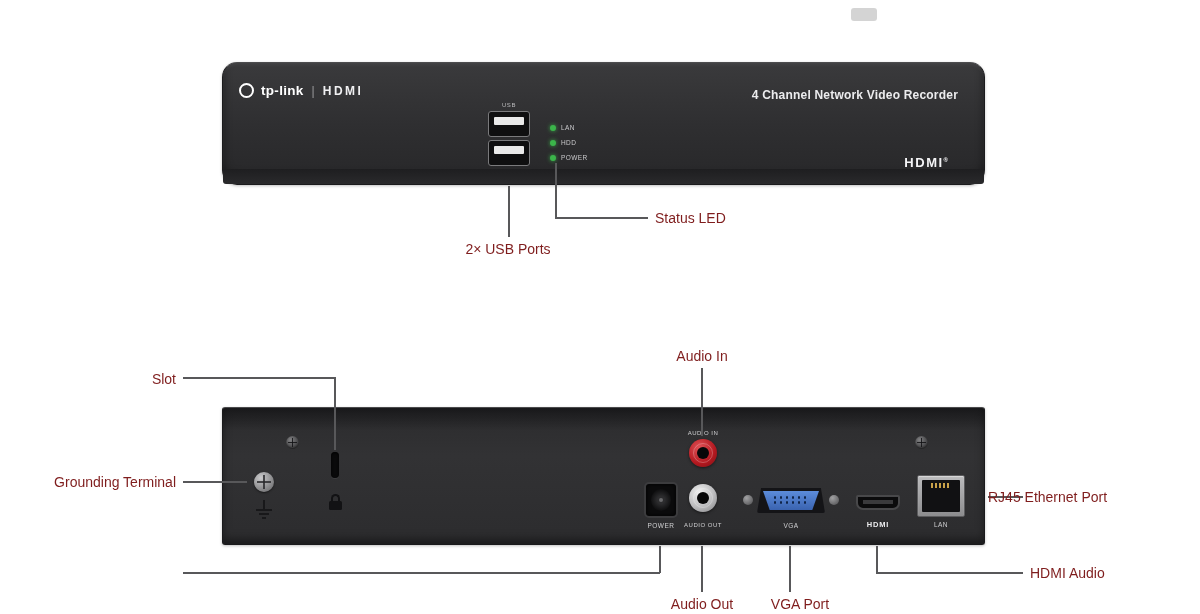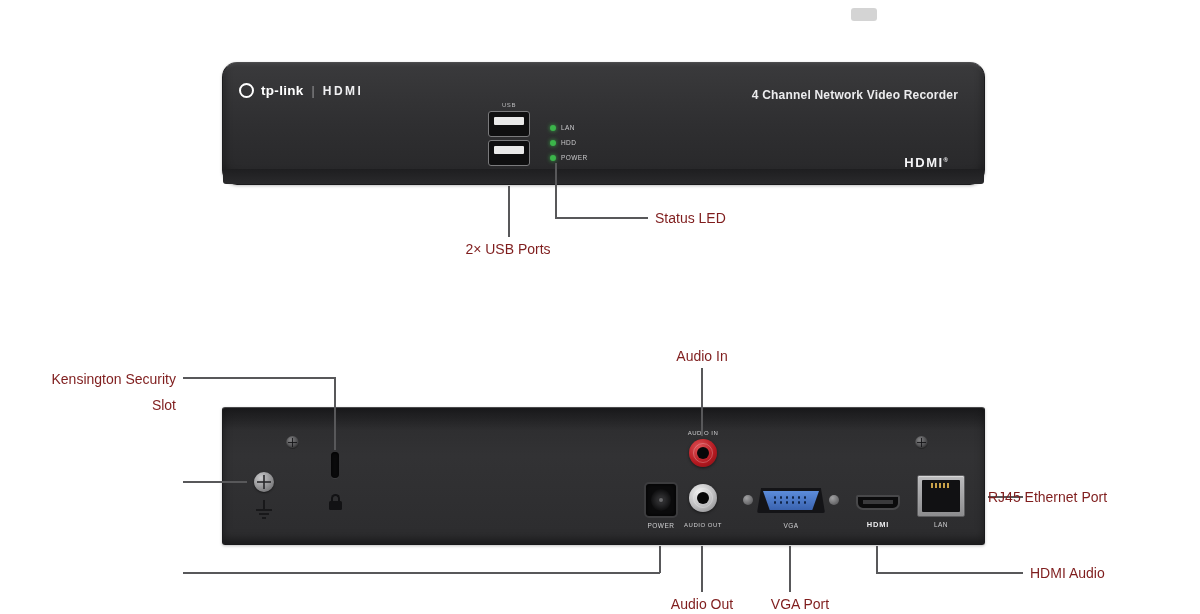--- a/index.html
+++ b/index.html
@@ -223,26 +223,26 @@
     <div class="port-label lbl-vga">VGA</div>
 
     <div class="hdmi-port"></div>
     <div class="port-label lbl-hdmi">HDMI</div>
 
     <div class="rj45"></div>
     <div class="port-label lbl-lan">LAN</div>
   </div>
 
   <div class="callout txt-right" style="left:0px; top:366px; width:176px; line-height:26px;">
-    <span style="display:block;">Kensington Security</span>
     <span style="display:block;padding-left:27px;">Slot</span>
   </div>
   <div class="cline h" style="left:183px; top:377px; width:152px;"></div>
   <div class="cline v" style="left:334px; top:377px; height:73px;"></div>
 
+  <div class="callout txt-right" style="left:0px; top:472px; width:176px;">Grounding Terminal</div>
   <div class="cline h" style="left:183px; top:481px; width:64px;"></div>
 
   <div class="cline h" style="left:183px; top:572px; width:477px;"></div>
   <div class="cline v" style="left:659px; top:546px; height:27px;"></div>
 
   <div class="callout txt-center" style="left:642px; top:346px; width:120px;">Audio In</div>
   <div class="cline v" style="left:701px; top:368px; height:68px;"></div>
 
   <div class="cline v" style="left:701px; top:546px; height:46px;"></div>
   <div class="callout txt-center" style="left:642px; top:594px; width:120px;">Audio Out</div>

